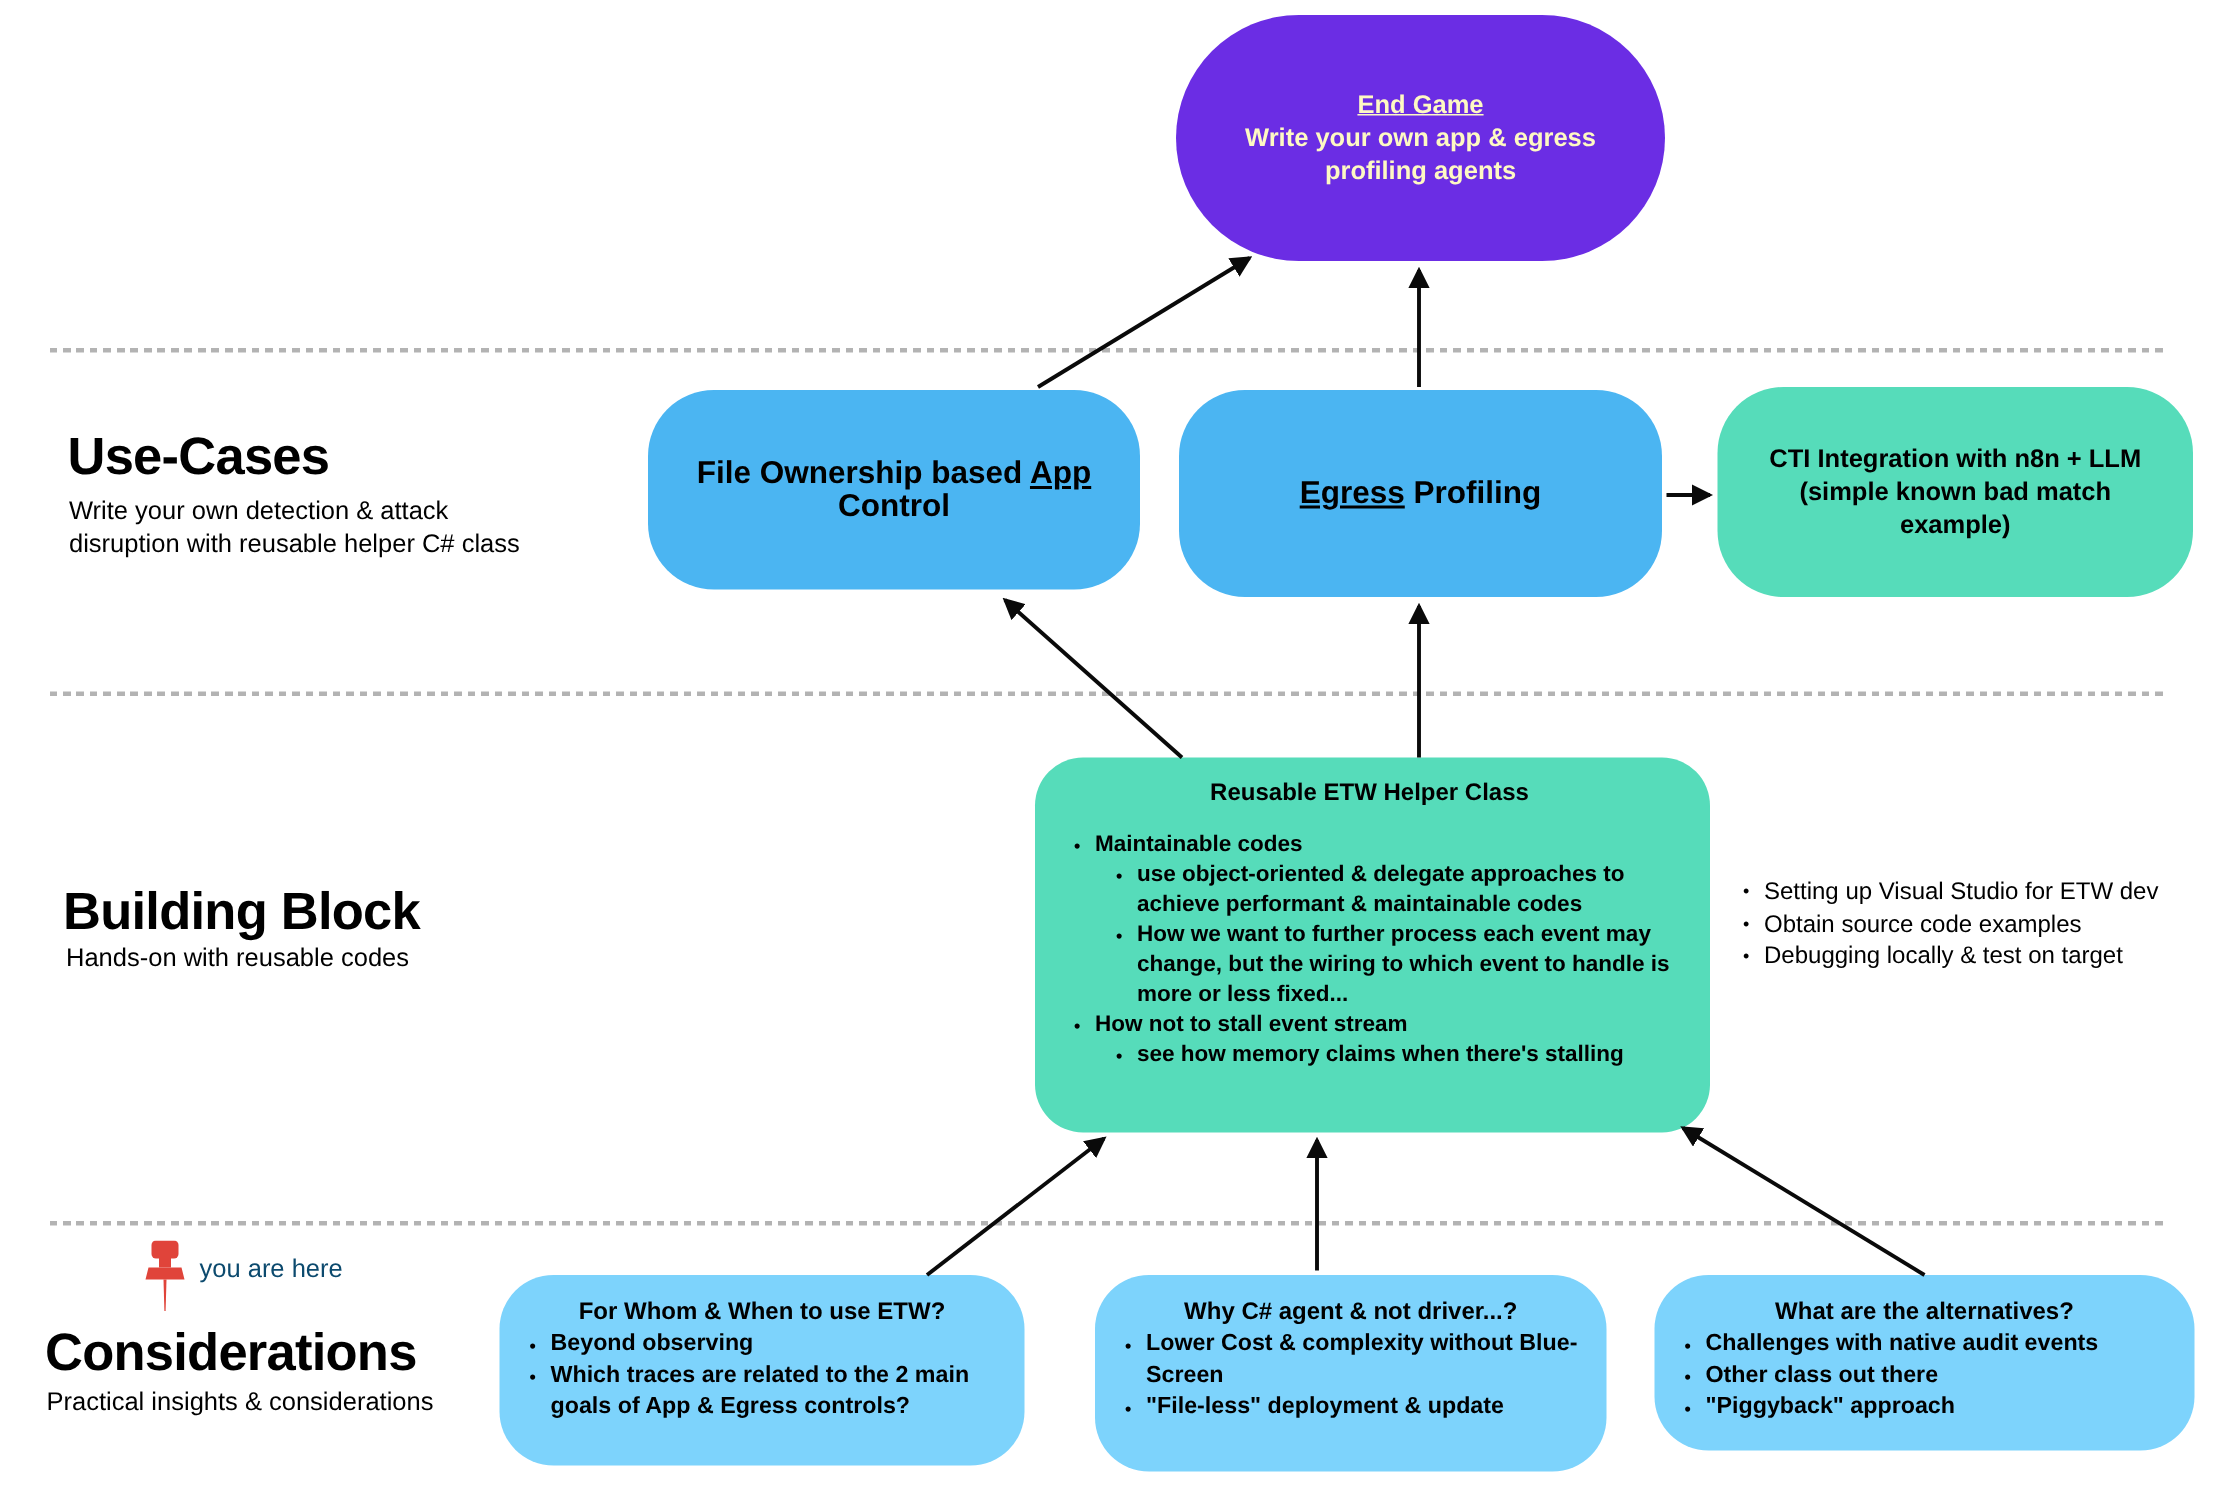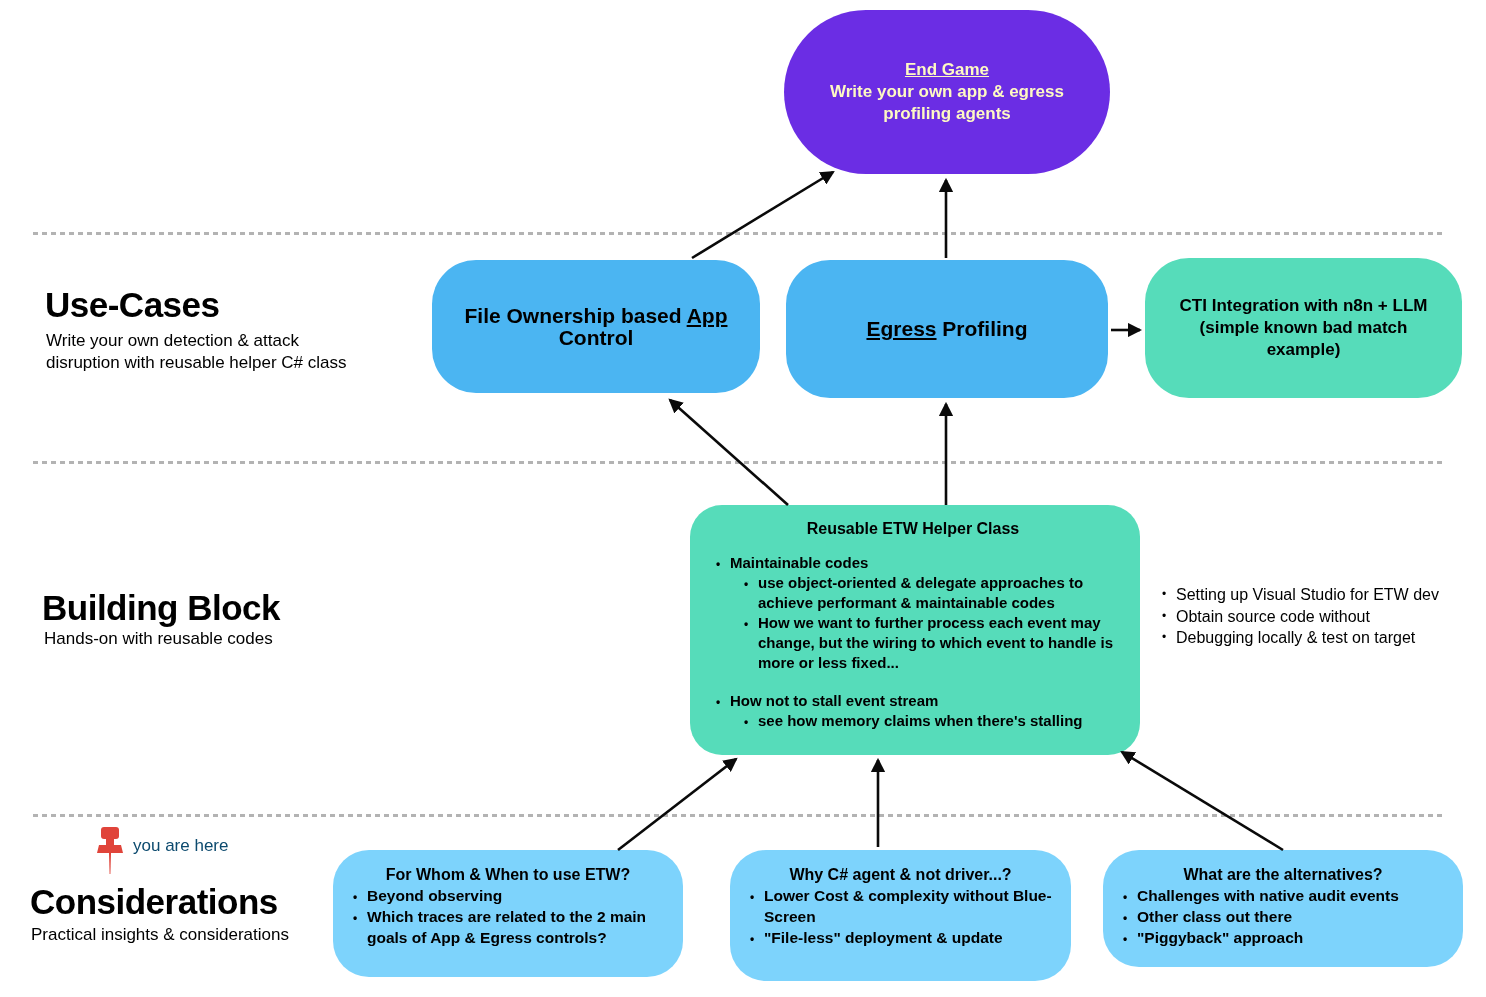--- a/index.html
+++ b/index.html
@@ -91,21 +91,21 @@
   }
   .b1::before, .b2::before, .note::before, .gbullet::before {
     content: "•";
     position: absolute;
     left: 2px;
     font-size: 12px;
     top: 1px;
   }
   .b1 { margin-left: 10px; }
   .b2 { margin-left: 38px; }
-  .b1.gap-above { margin-top: 18px; }
+  .b1.gap-above { }
 
   
   .side-notes {
     position: absolute;
     left: 1160px; top: 584px; width: 322px;
     font-size: 16px;
     line-height: 21.5px;
     font-weight: normal;
     text-align: left;
   }
@@ -186,21 +186,21 @@
     <div class="helper-title">Reusable ETW Helper Class</div>
     <div class="b1">Maintainable codes</div>
     <div class="b2">use object-oriented &amp; delegate approaches to achieve performant &amp; maintainable codes</div>
     <div class="b2">How we want to further process each event may change, but the wiring to which event to handle is more or less fixed...</div>
     <div class="b1 gap-above">How not to stall event stream</div>
     <div class="b2">see how memory claims when there's stalling</div>
   </div>
 
   <div class="side-notes">
     <div class="note">Setting up Visual Studio for ETW dev</div>
-    <div class="note">Obtain source code without</div>
+    <div class="note">Obtain source code examples</div>
     <div class="note">Debugging locally &amp; test on target</div>
   </div>
 
   <div class="pin-wrap">
     <svg width="30" height="52" viewBox="0 0 30 52">
       <g fill="#E0443A">
         <rect x="6" y="0" width="18" height="12" rx="3"></rect>
         <rect x="11" y="10" width="8" height="8"></rect>
         <path d="M4 18 L26 18 L28 26 L2 26 Z"></path>
         <path d="M14 26 L16 26 L15.4 47 L14.6 47 Z"></path>

